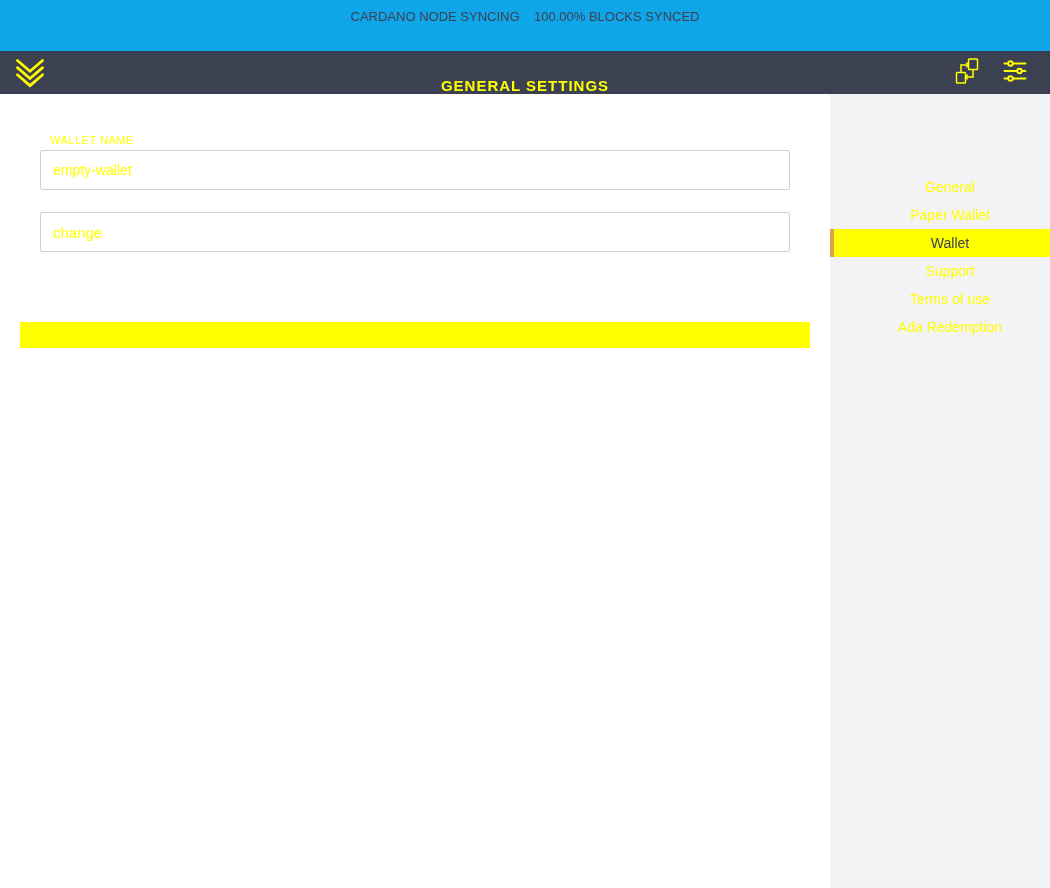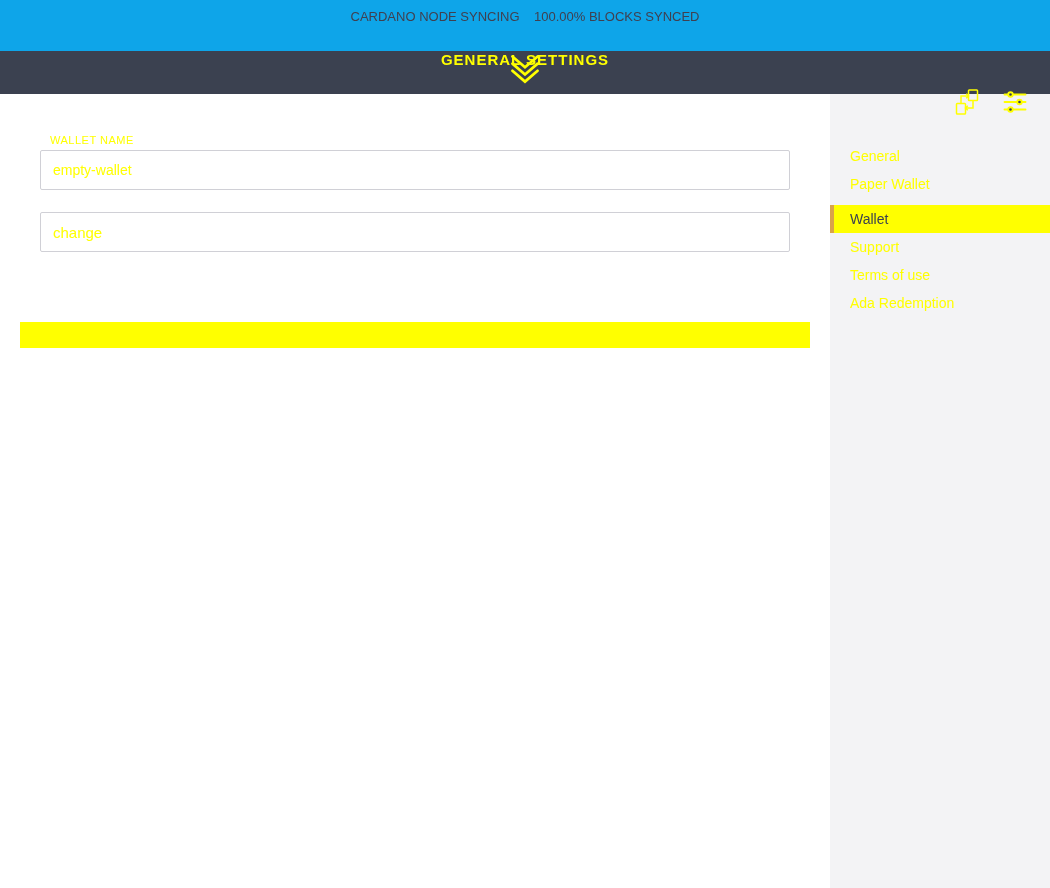--- a/index.html
+++ b/index.html
@@ -3,43 +3,43 @@
 <meta charset="utf-8">
 <style>
   * { box-sizing: border-box; margin: 0; padding: 0; font-family: Arial, Helvetica, sans-serif; }
   body { width: 1050px; height: 888px; background: #ffffff; overflow: hidden; }
 
   
   .banner { background: #0ea5e9; height: 51px; text-align: center; color: #404050; font-size: 13px; padding-top: 8px; line-height: 1.4; }
   .banner .learn { text-decoration: underline; cursor: pointer; }
 
   
-  .topbar { background: #3b4150; height: 43px; position: relative; display: flex; align-items: center; flex-direction: column; }
+  .topbar { background: #3b4150; height: 43px; position: relative; display: flex; align-items: flex-end; }
   .logo { width: 60px; height: 43px; display: flex; align-items: center; justify-content: center; }
   .logo svg { width: 36px; height: 36px; }
   .title { position: absolute; left: 50%; transform: translateX(-50%); color: #ffff00; font-weight: 700; font-size: 15px; letter-spacing: 1px; }
   .ricons { margin-left: auto; display: flex; gap: 18px; padding-right: 20px; height: 43px; align-items: center; }
   .ricons svg { width: 30px; height: 30px; }
   .iconbtn { cursor: pointer; }
 
   
   .body { display: flex; }
   .main { width: 830px; padding: 40px 20px 0 20px; }
-  .sidebar { width: 220px; background: #f3f3f5; min-height: 794px; padding-top: 48px; }
+  .sidebar { width: 220px; background: #f3f3f5; min-height: 794px; padding-top: 79px; text-align: center; }
 
   
   .field-label { color: #ffff00; font-weight: 400; font-size: 11px; letter-spacing: 0.5px; margin: 0 0 4px 30px; }
   .input-box { border: 1px solid #d0d0d6; border-radius: 2px; height: 40px; margin: 0 20px 22px 20px; padding: 0 12px; display: flex; align-items: center; color: #ffff00; font-size: 14px; position: relative; }
   .input-box .val { flex: 1; }
   .input-box .change { color: #ffff00; font-size: 15px; cursor: pointer; }
   .lang-row { height: 26px; background: #ffff00; margin: 70px 20px 0 0; width: 790px; }
 
   
   .menu-item { padding: 6px 0 6px 20px; color: #ffff00; font-size: 14px; cursor: pointer; }
-  .menu-item.active { background: #ffff00; color: #3b4150; border-left: 4px solid #d9a34a; padding-left: 16px; margin-top: 7px; }
+  .menu-item.active { background: #ffff00; color: #3b4150; border-left: 4px solid #d9a34a; padding-left: 16px; }
 </style>
 </head>
 <body>
 
 <div class="banner">
   <div>
     <span>CARDANO NODE SYNCING</span>
     &nbsp;&nbsp;
     <span>100.00% BLOCKS SYNCED</span>
   </div>

